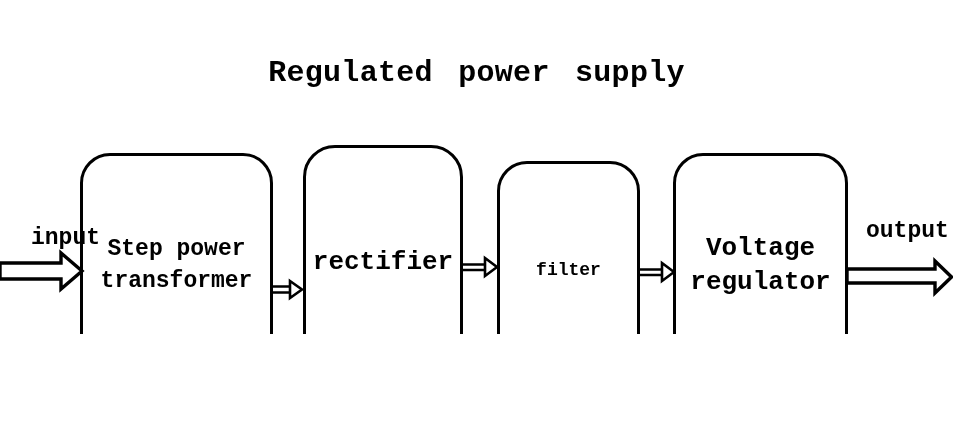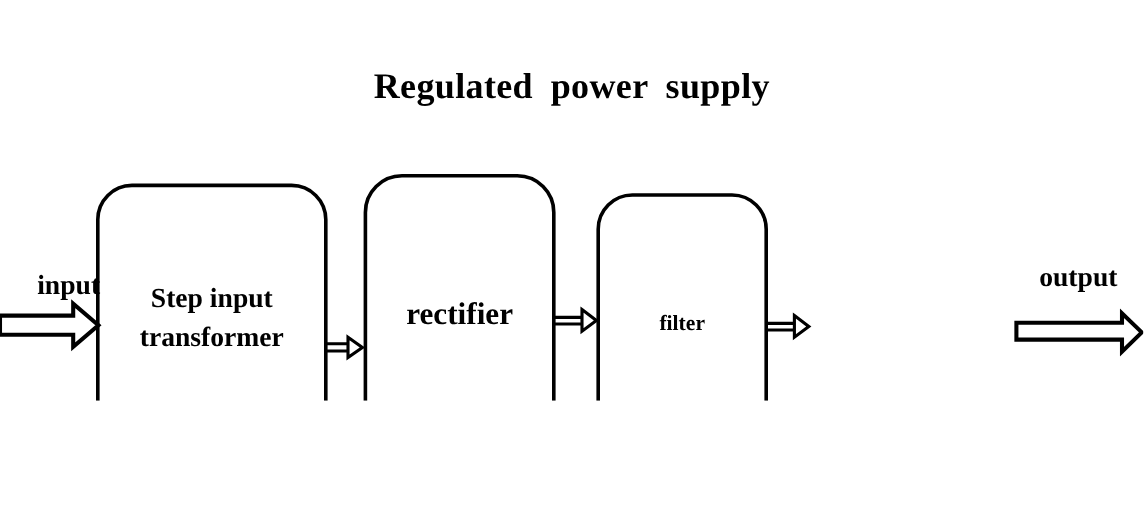--- a/index.html
+++ b/index.html
@@ -1,20 +1,20 @@
 <!DOCTYPE html>
 <html style="--line: #000000; --bg: #ffffff;"><head>
 <meta charset="utf-8">
 <style>
   :root { --line:#000000; --bg:#ffffff; }
   html,body { margin:0; padding:0; background:var(--bg); }
   .canvas {
     position:relative; width:953px; height:334px;
     background:var(--bg); overflow:hidden;
-    font-family:Liberation Serif, serif;
+    font-family:Liberation Mono, monospace;
     color:var(--line);
   }
   .title {
     position:absolute; left:0; top:56px; width:953px;
     text-align:center; font-weight:bold; font-size:30px;
     word-spacing:7px; letter-spacing:0.3px;
   }
   .block {
     position:absolute; box-sizing:border-box;
     border:3px solid var(--line); border-radius:30px;
@@ -32,28 +32,32 @@
   .arrows { position:absolute; left:0; top:0; pointer-events:none; }
 </style>
 </head>
 <body>
 
 <div class="canvas">
 
   <div class="title">Regulated power supply</div>
 
   <div class="block block-1">
-    <span>Step input
+    <span>Step power
 transformer</span>
   </div>
   <div class="block block-2">
     <span>rectifier</span>
   </div>
   <div class="block block-3">
     <span>filter</span>
+  </div>
+  <div class="block block-4">
+    <span>Voltage
+regulator</span>
   </div>
 
   <div class="io-label input-label">input</div>
   <div class="io-label output-label">output</div>
 
   <svg class="arrows" width="953" height="438" viewBox="0 0 953 438">
 
     <polygon points="0,263 61,263 61,253 82,271 61,289 61,279 0,279" fill="#ffffff" stroke="#000000" stroke-width="3.4"></polygon>
 
     <g stroke="#000000" stroke-width="2.6">

